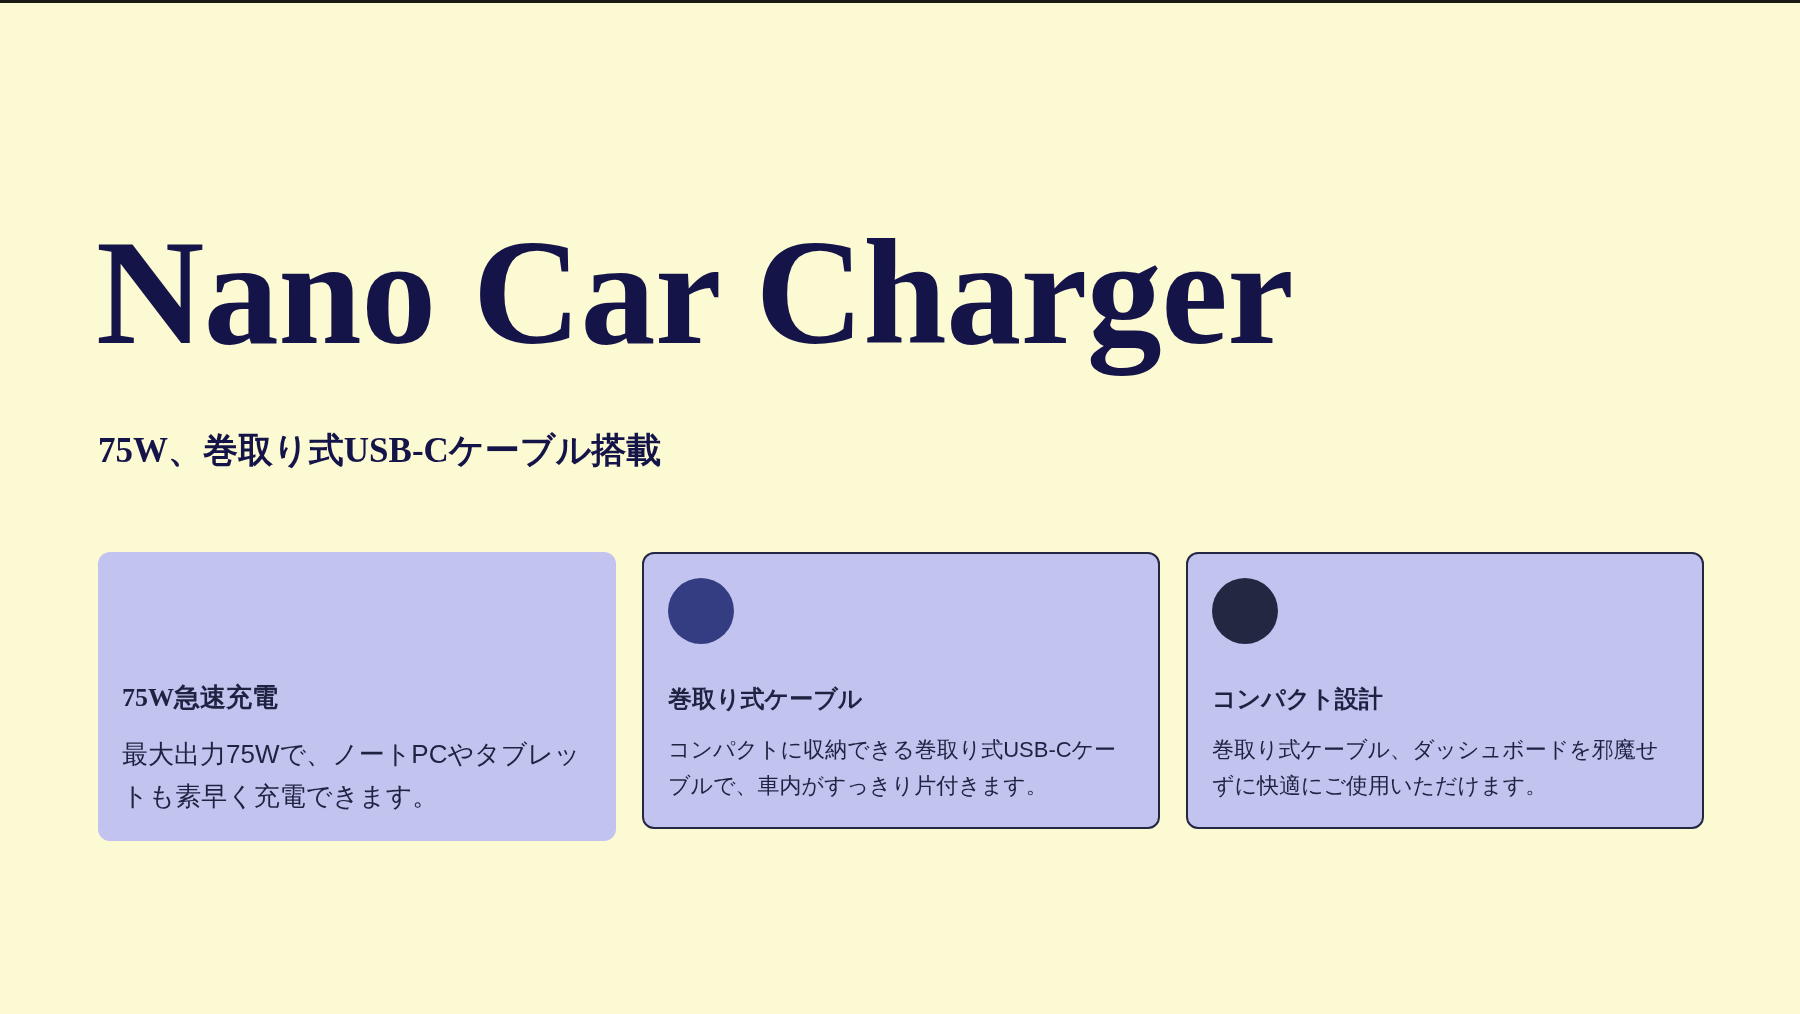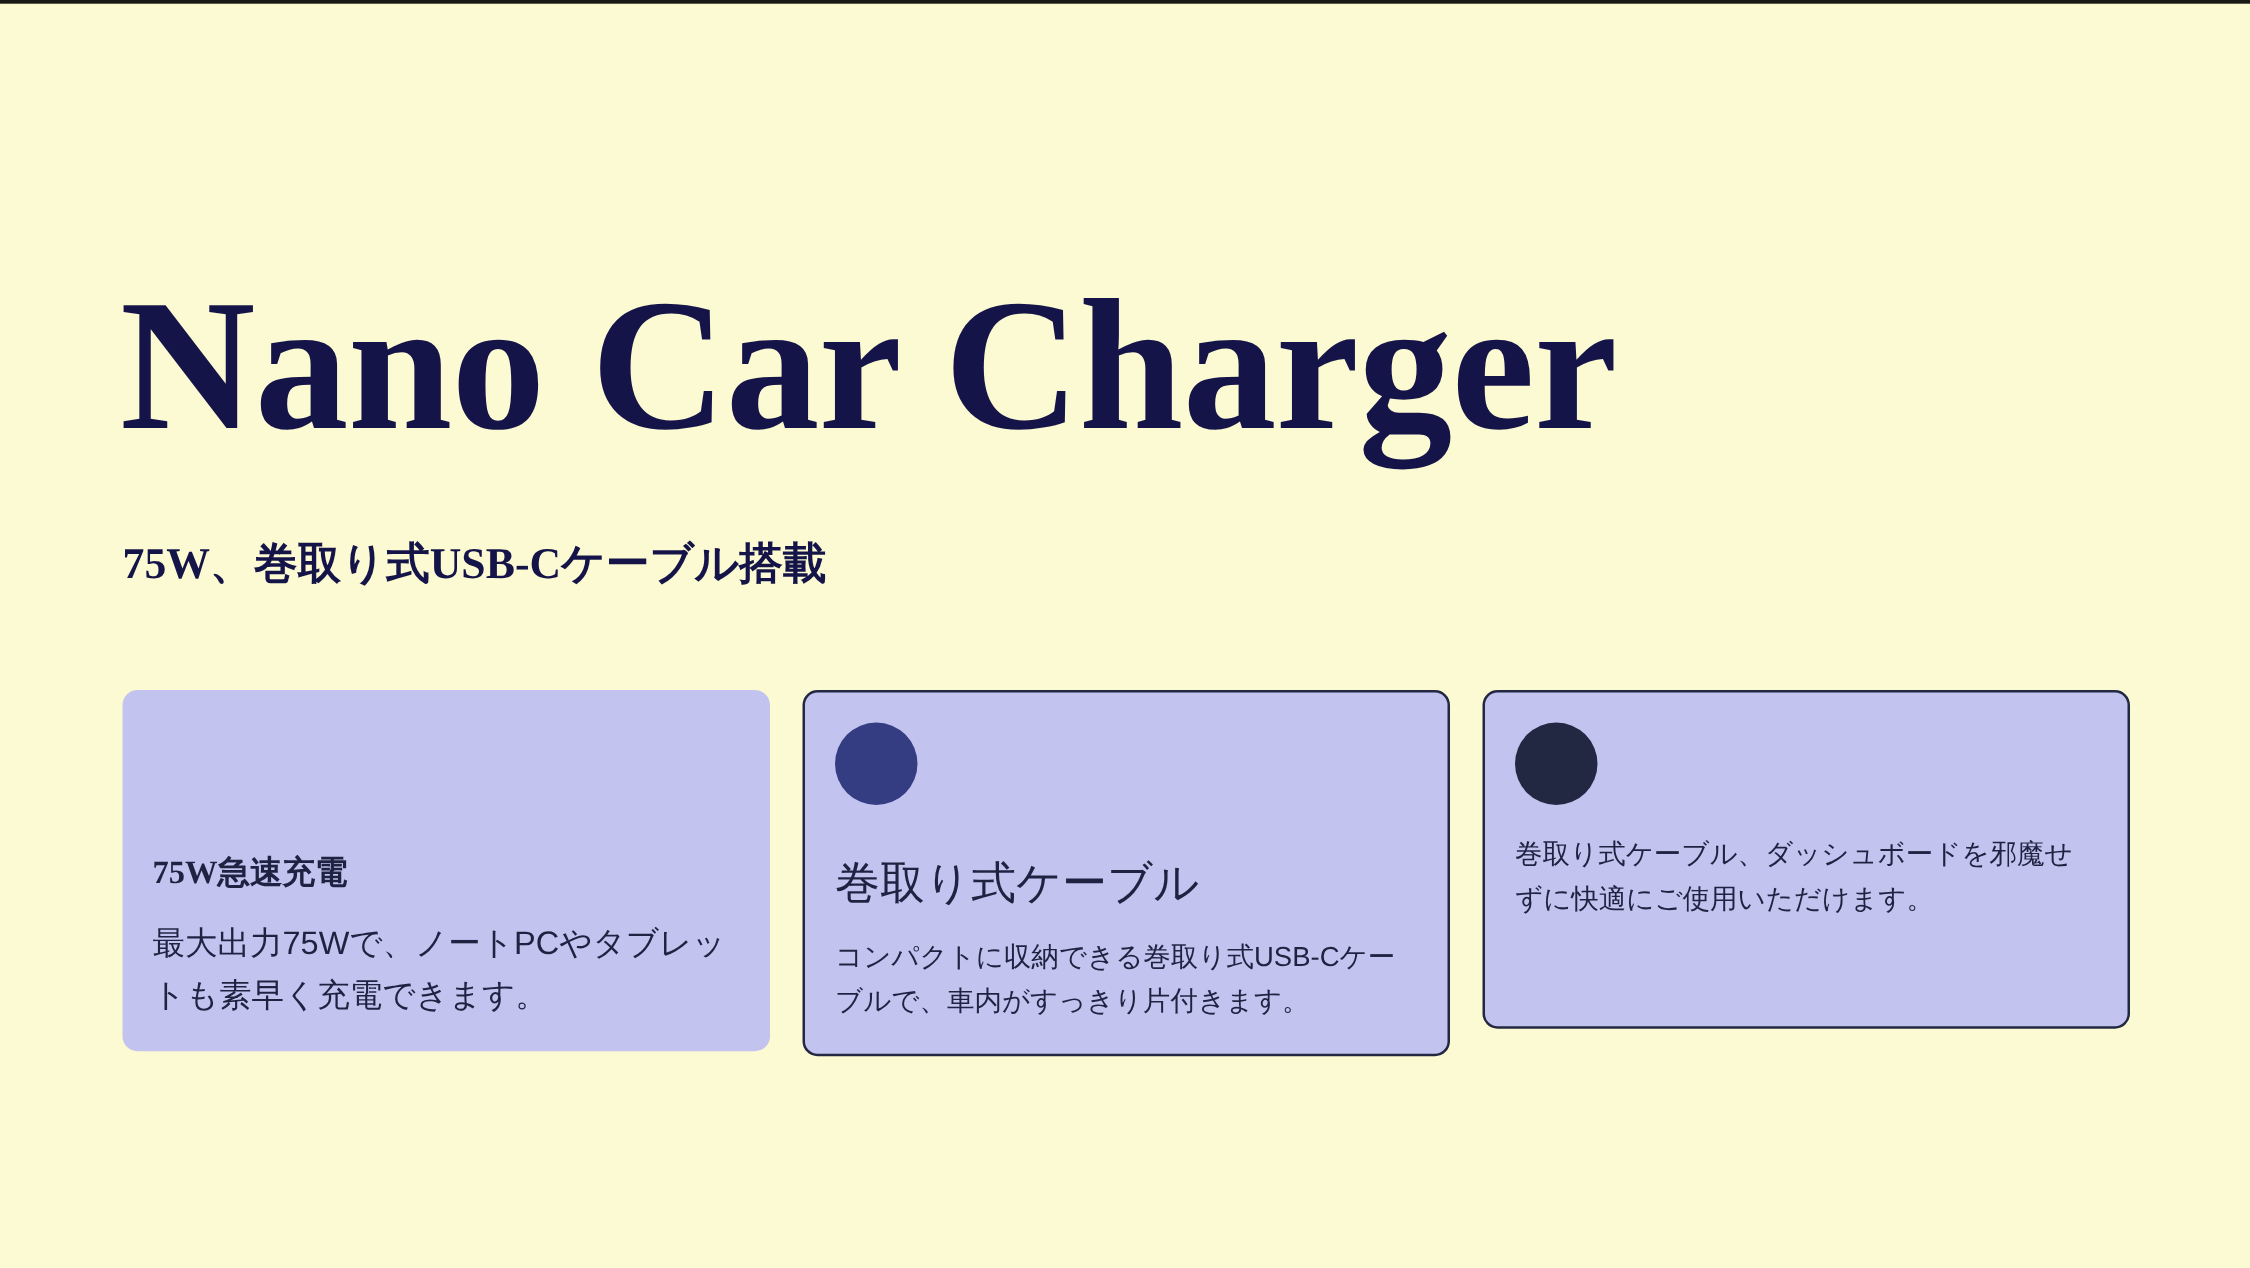--- a/index.html
+++ b/index.html
@@ -93,22 +93,22 @@
     flex: none;
     margin-bottom: 3px;
   }
 
   .icon--indigo { background: #353d82; }
   .icon--navy   { background: #232842; }
 
   .card-title {
     margin-top: 36px;
     font-family: "Liberation Sans", sans-serif;
-    font-weight: 400;
-    font-size: 36px;
+    font-weight: 700;
+    font-size: 24px;
     line-height: 1.3;
     color: #1d2340;
   }
 
   .card--plain .card-title {
     font-family: "Liberation Serif", serif;
     font-weight: 700;
     font-size: 26px;
   }
 
@@ -144,17 +144,18 @@
     </div>
 
     <div class="card card--bordered">
       <div class="card-icon icon--indigo"></div>
       <div class="card-title">巻取り式ケーブル</div>
       <div class="card-desc">コンパクトに収納できる巻取り式USB-Cケーブルで、車内がすっきり片付きます。</div>
     </div>
 
     <div class="card card--bordered">
       <div class="card-icon icon--navy"></div>
+      <div class="card-title">コンパクト設計</div>
       <div class="card-desc">巻取り式ケーブル、ダッシュボードを邪魔せずに快適にご使用いただけます。</div>
     </div>
 
   </div>
 </div>
 
 </body></html>

